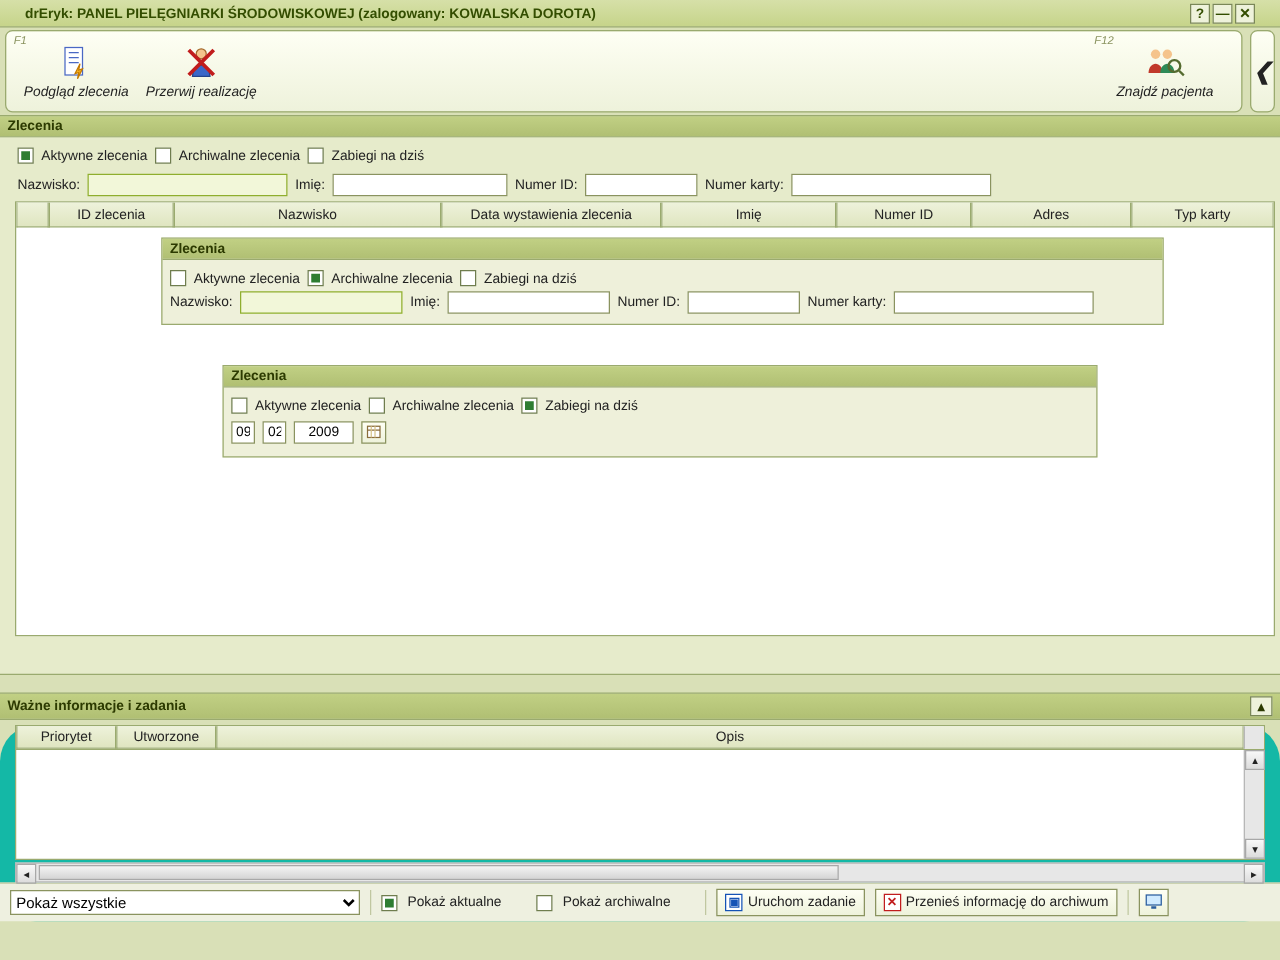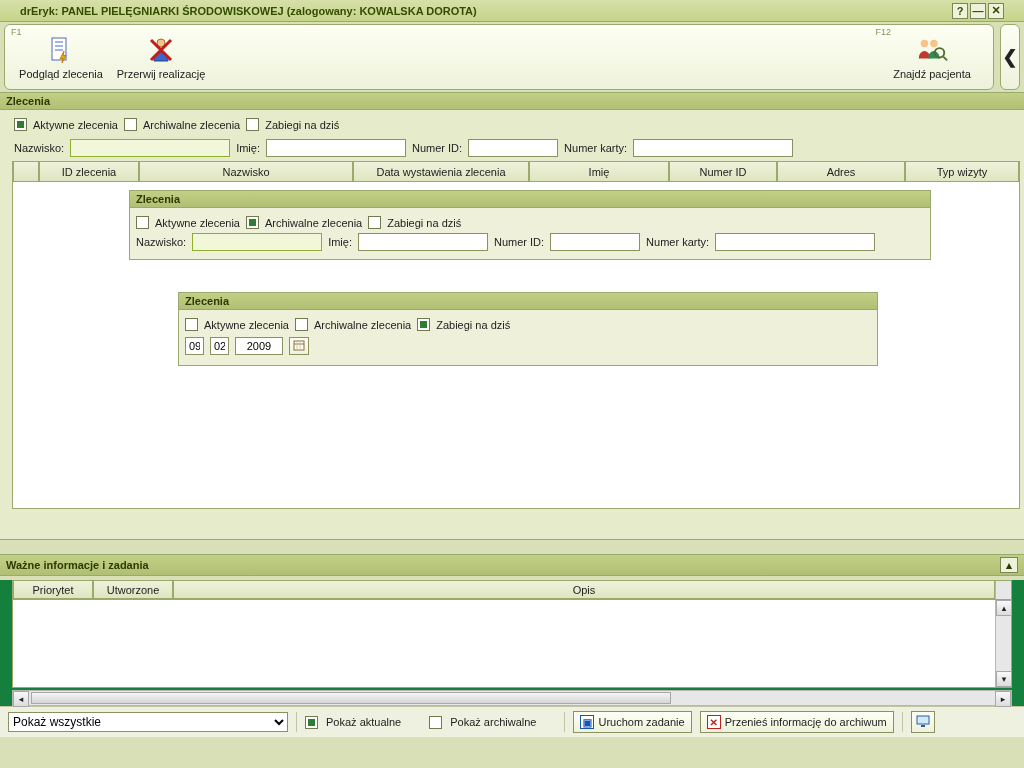--- a/index.html
+++ b/index.html
@@ -31,20 +31,21 @@
     margin-left: 2px;
     display: flex; align-items: center; justify-content: center;
     font-size: 11px; font-weight: bold;
     cursor: pointer;
   }
   .toolbar {
     height: 70px;
     display: flex;
     align-items: stretch;
     padding: 2px 4px;
+    font-style: italic;
   }
   .toolbar-inner {
     flex: 1;
     background: linear-gradient(#fefff4,#eef2db);
     border: 1px solid #9aaa6f;
     border-radius: 6px;
     display: flex;
     align-items: center;
     padding: 2px 6px;
     position: relative;
@@ -168,21 +169,22 @@
   }
   .date-box.y { width: 48px; }
   .cal-btn {
     width: 20px; height: 18px;
     border: 1px solid #8a935f;
     background: linear-gradient(#fefff4,#eef2db);
     display: inline-flex; align-items: center; justify-content: center;
     cursor: pointer;
   }
   .tasks-area {
-    background: #15803d;
+    background: #14b8a6;
+    border-radius: 29px;
   }
   .tasks-head2 {
     display: flex;
     height: 20px;
     background: #fff;
     margin: 4px 12px 0 12px;
     border: 1px solid #9aaa6f;
     position: relative;
   }
   .tasks-head2 .th { border-top: none; }
@@ -357,21 +359,21 @@
 
   <div class="tbl-wrap">
     <div class="tbl-head">
       <div class="th" style="width:26px"></div>
       <div class="th" style="width:100px">ID zlecenia</div>
       <div class="th" style="width:214px">Nazwisko</div>
       <div class="th" style="width:176px">Data wystawienia zlecenia</div>
       <div class="th" style="width:140px">Imię</div>
       <div class="th" style="width:108px">Numer ID</div>
       <div class="th" style="width:128px">Adres</div>
-      <div class="th" style="flex:1">Typ wizyty</div>
+      <div class="th" style="flex:1">Typ karty</div>
     </div>
 
     <div class="inner-panel" style="left:116px; top:28px; width:802px;">
       <div class="panel-title">Zlecenia</div>
       <div class="body">
         <div class="filter-row" style="padding:2px 0">
           <span class="chk"></span>
           <span class="chk-lbl">Aktywne zlecenia</span>
           <span class="chk checked"></span>
           <span class="chk-lbl">Archiwalne zlecenia</span>

